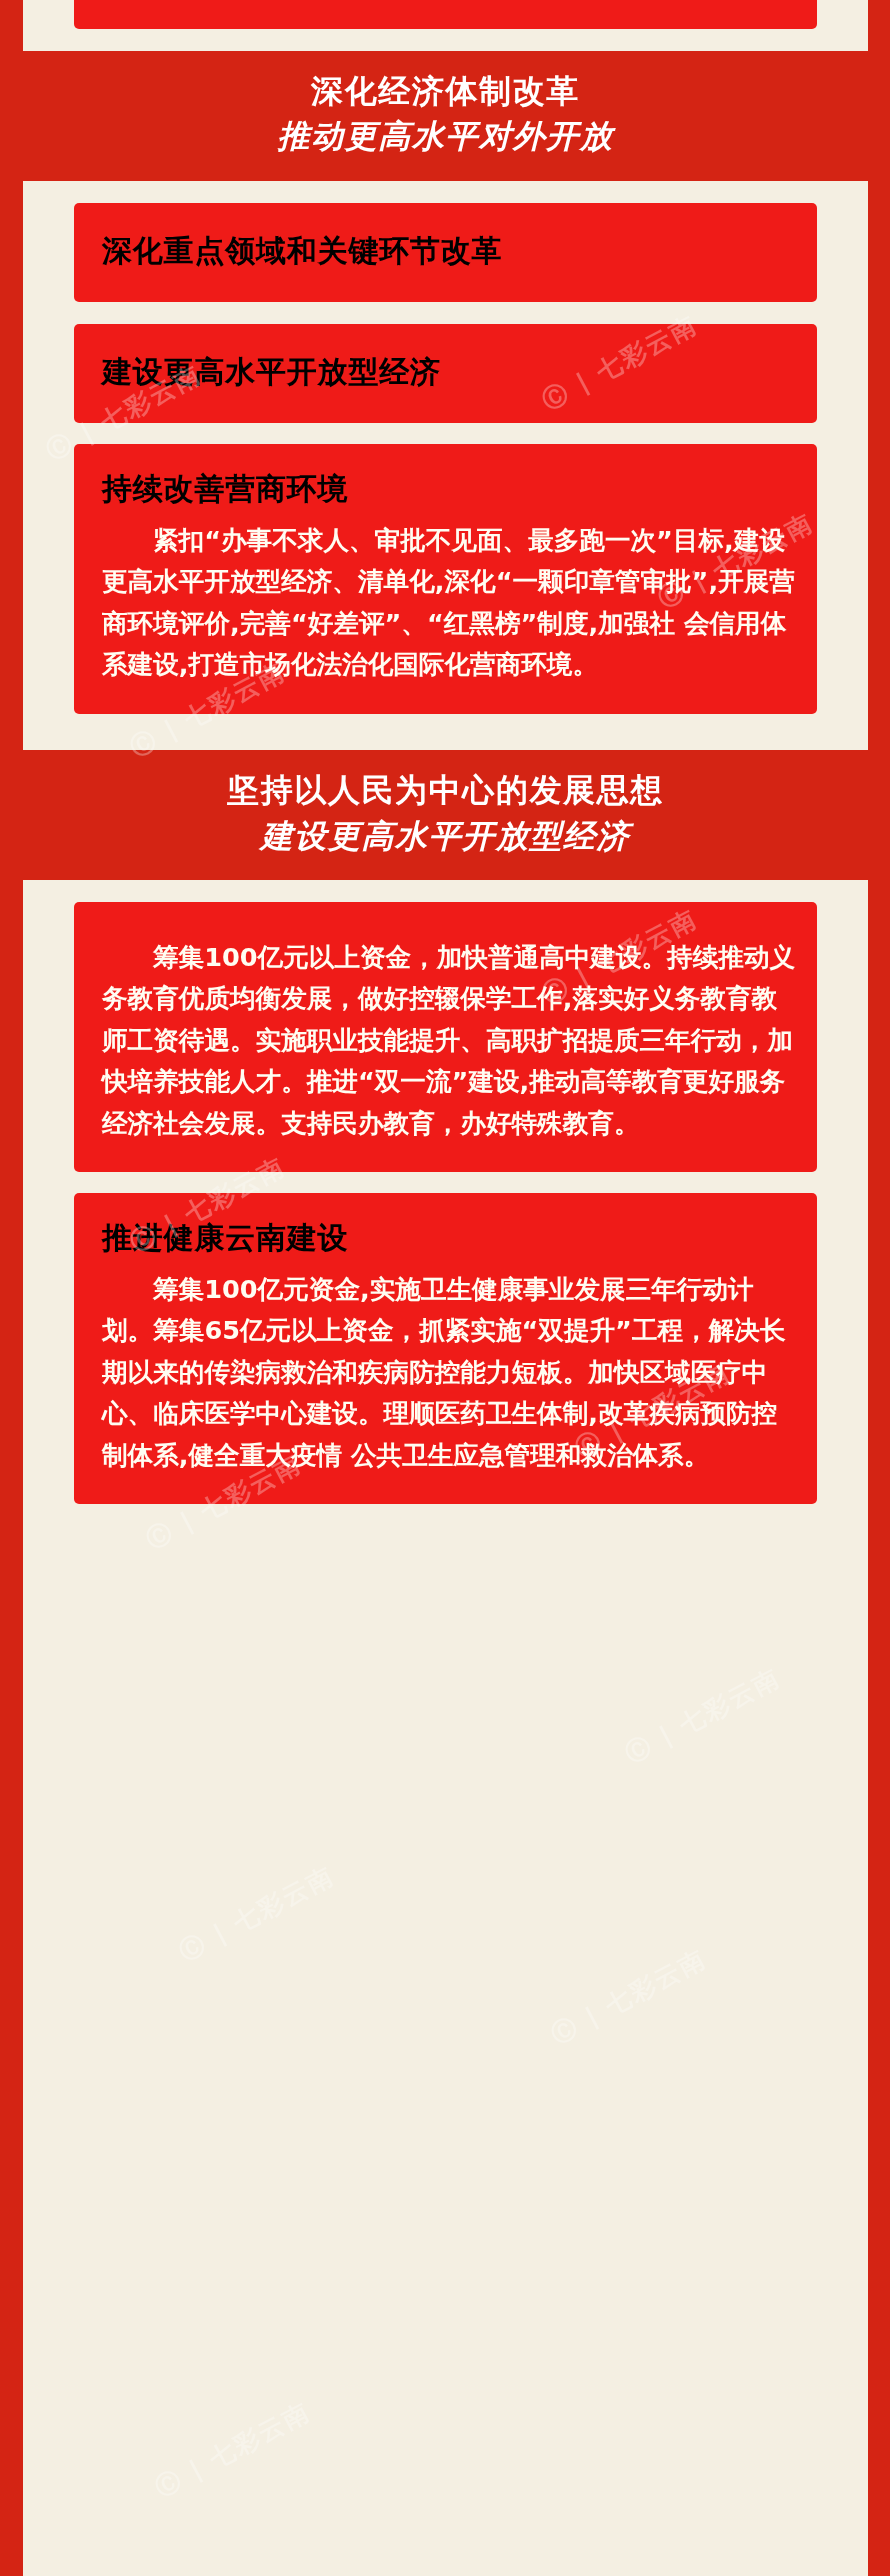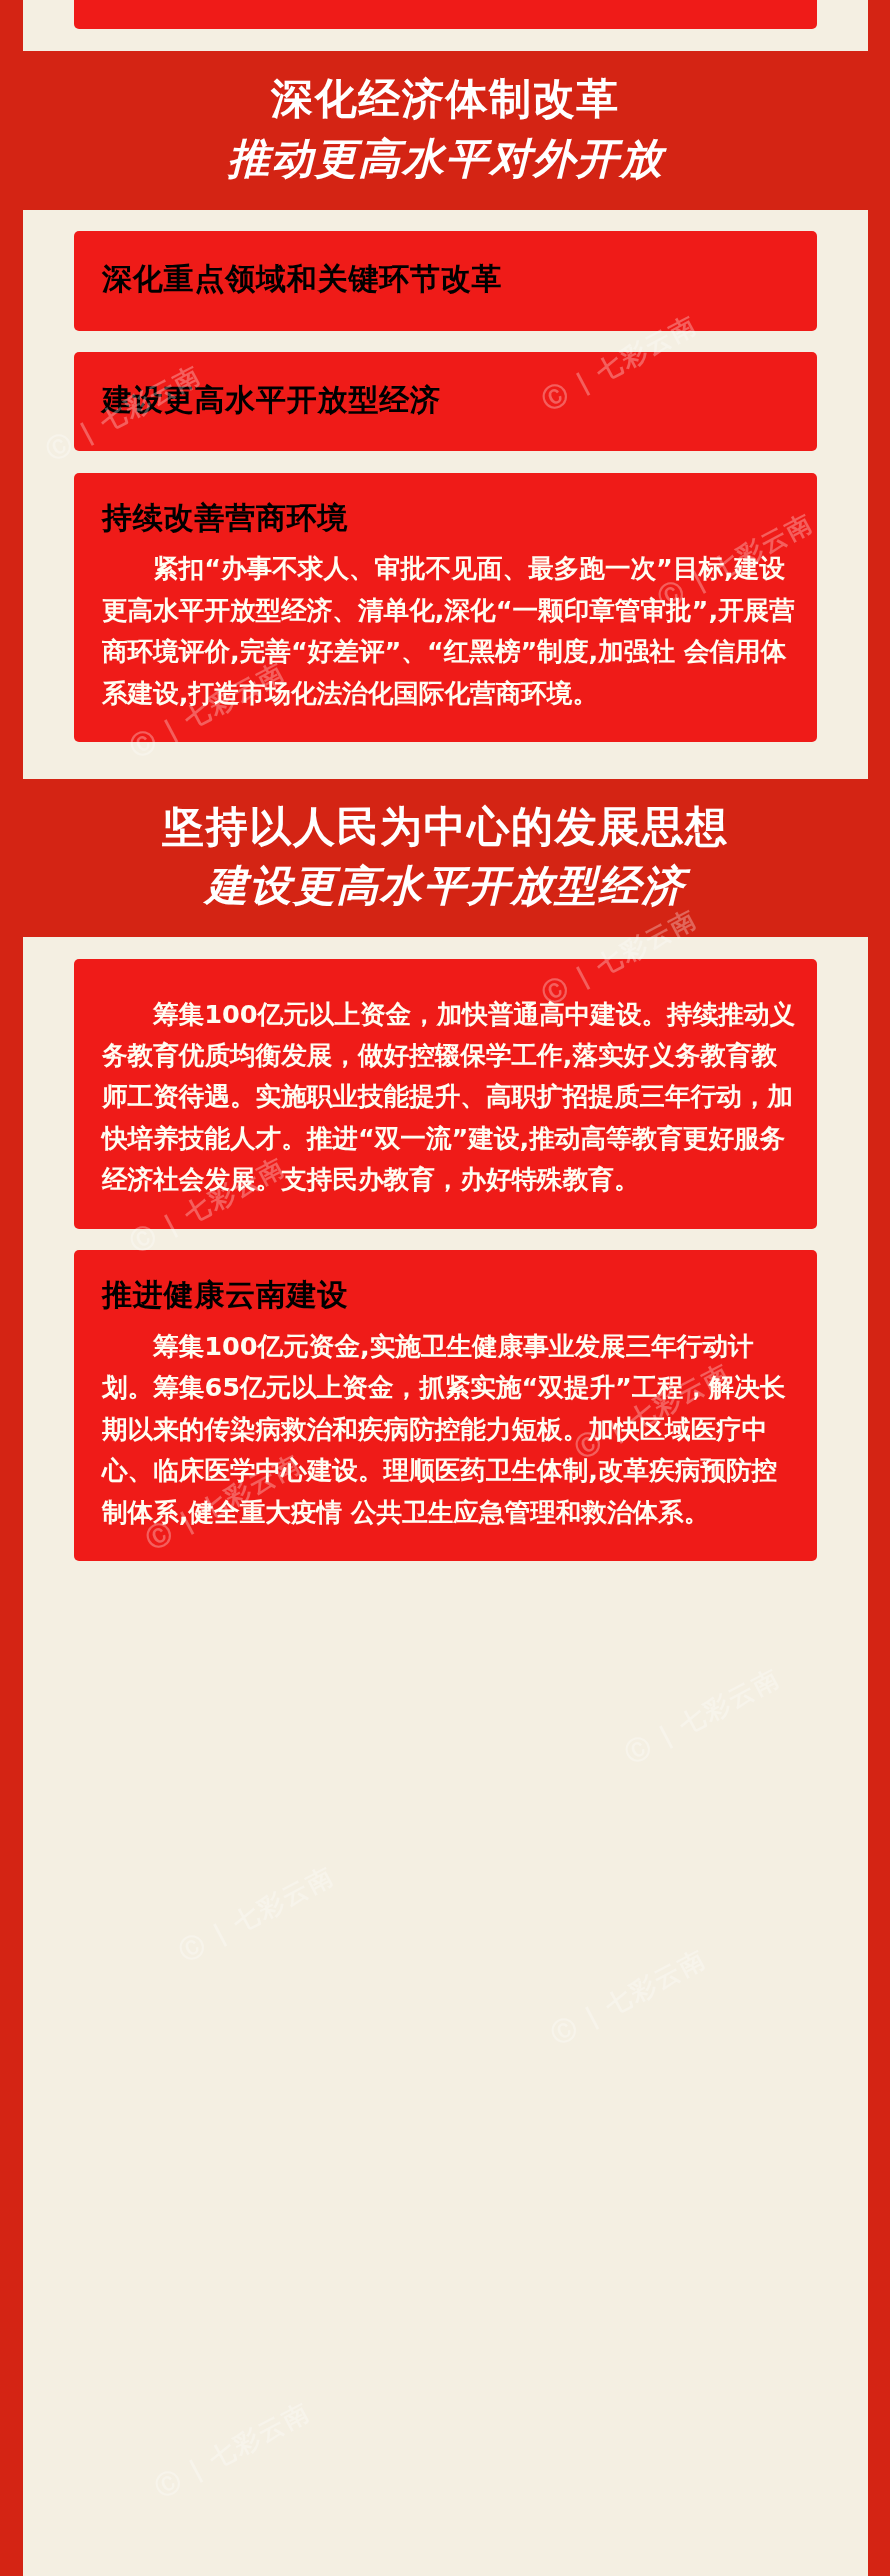--- a/index.html
+++ b/index.html
@@ -35,21 +35,21 @@
     height: 62px;
     background: #ef1b18;
     border-radius: 5px;
   }
   .band {
     background: #d42414;
     color: #ffffff;
     text-align: center;
     padding: 18px 0 21.4px 0;
     font-weight: bold;
-    font-size: 42px;
+    font-size: 32px;
     line-height: 1.42;
     letter-spacing: 1.6px;
   }
   .band .l2 { display: block; font-style: italic; }
   .card {
     margin: 21.4px 51px;
     background: #ef1b18;
     border-radius: 5px;
     padding: 25px 20px 28px 28px;
     color: #ffffff;

